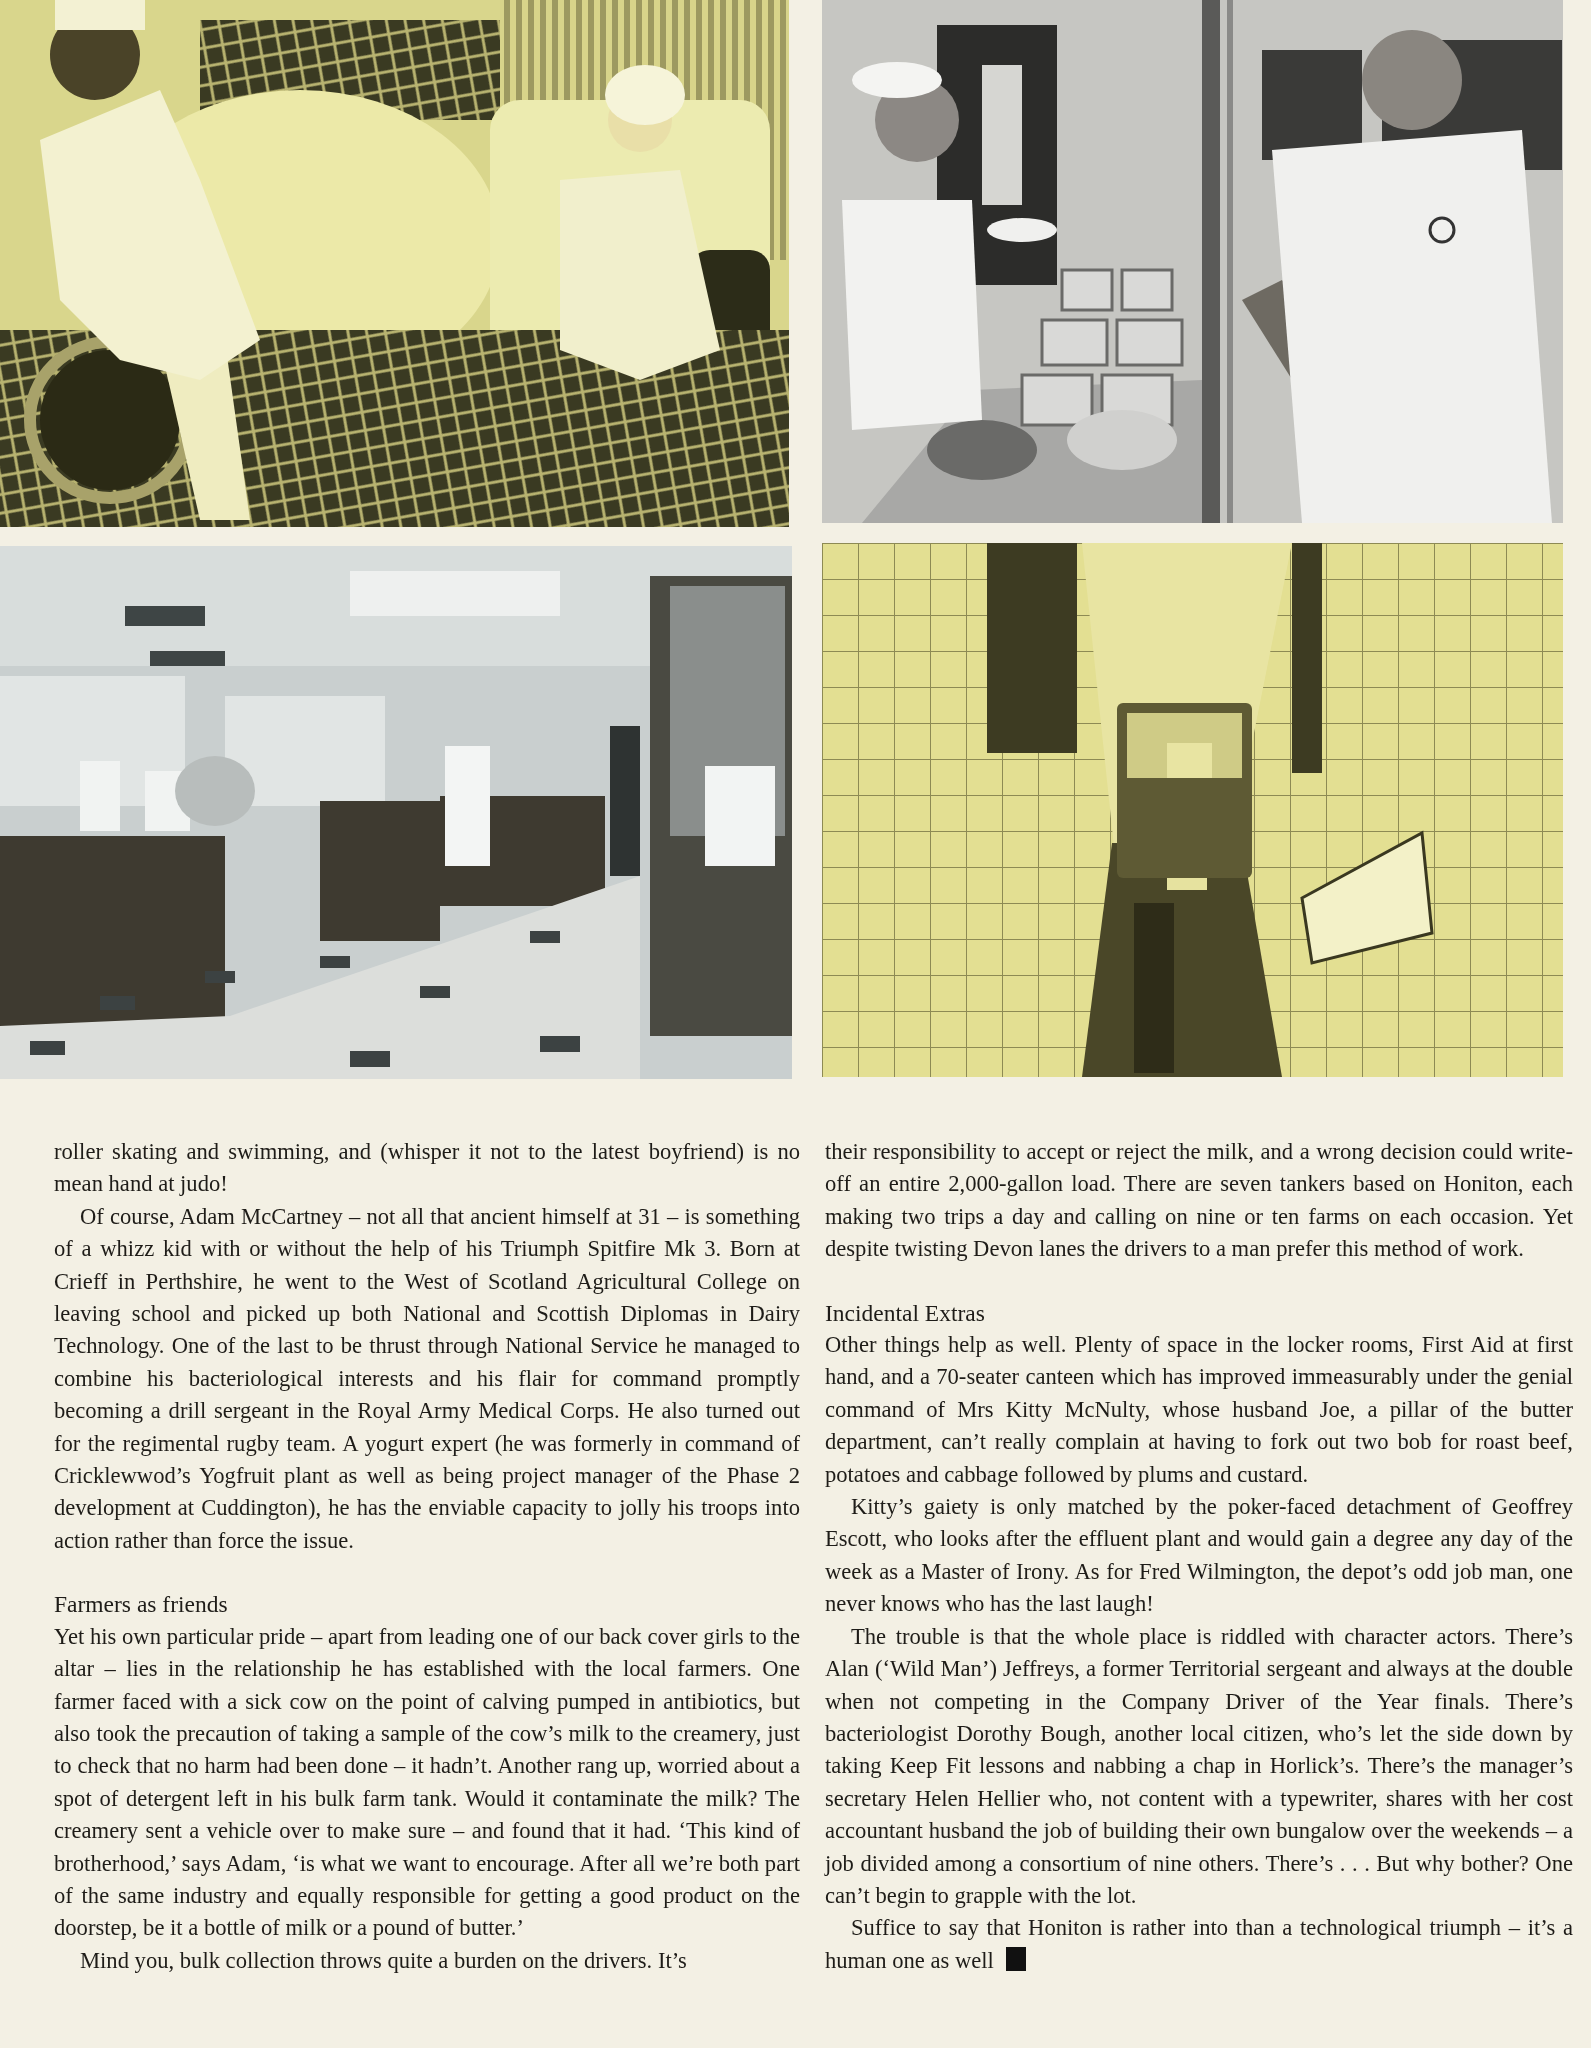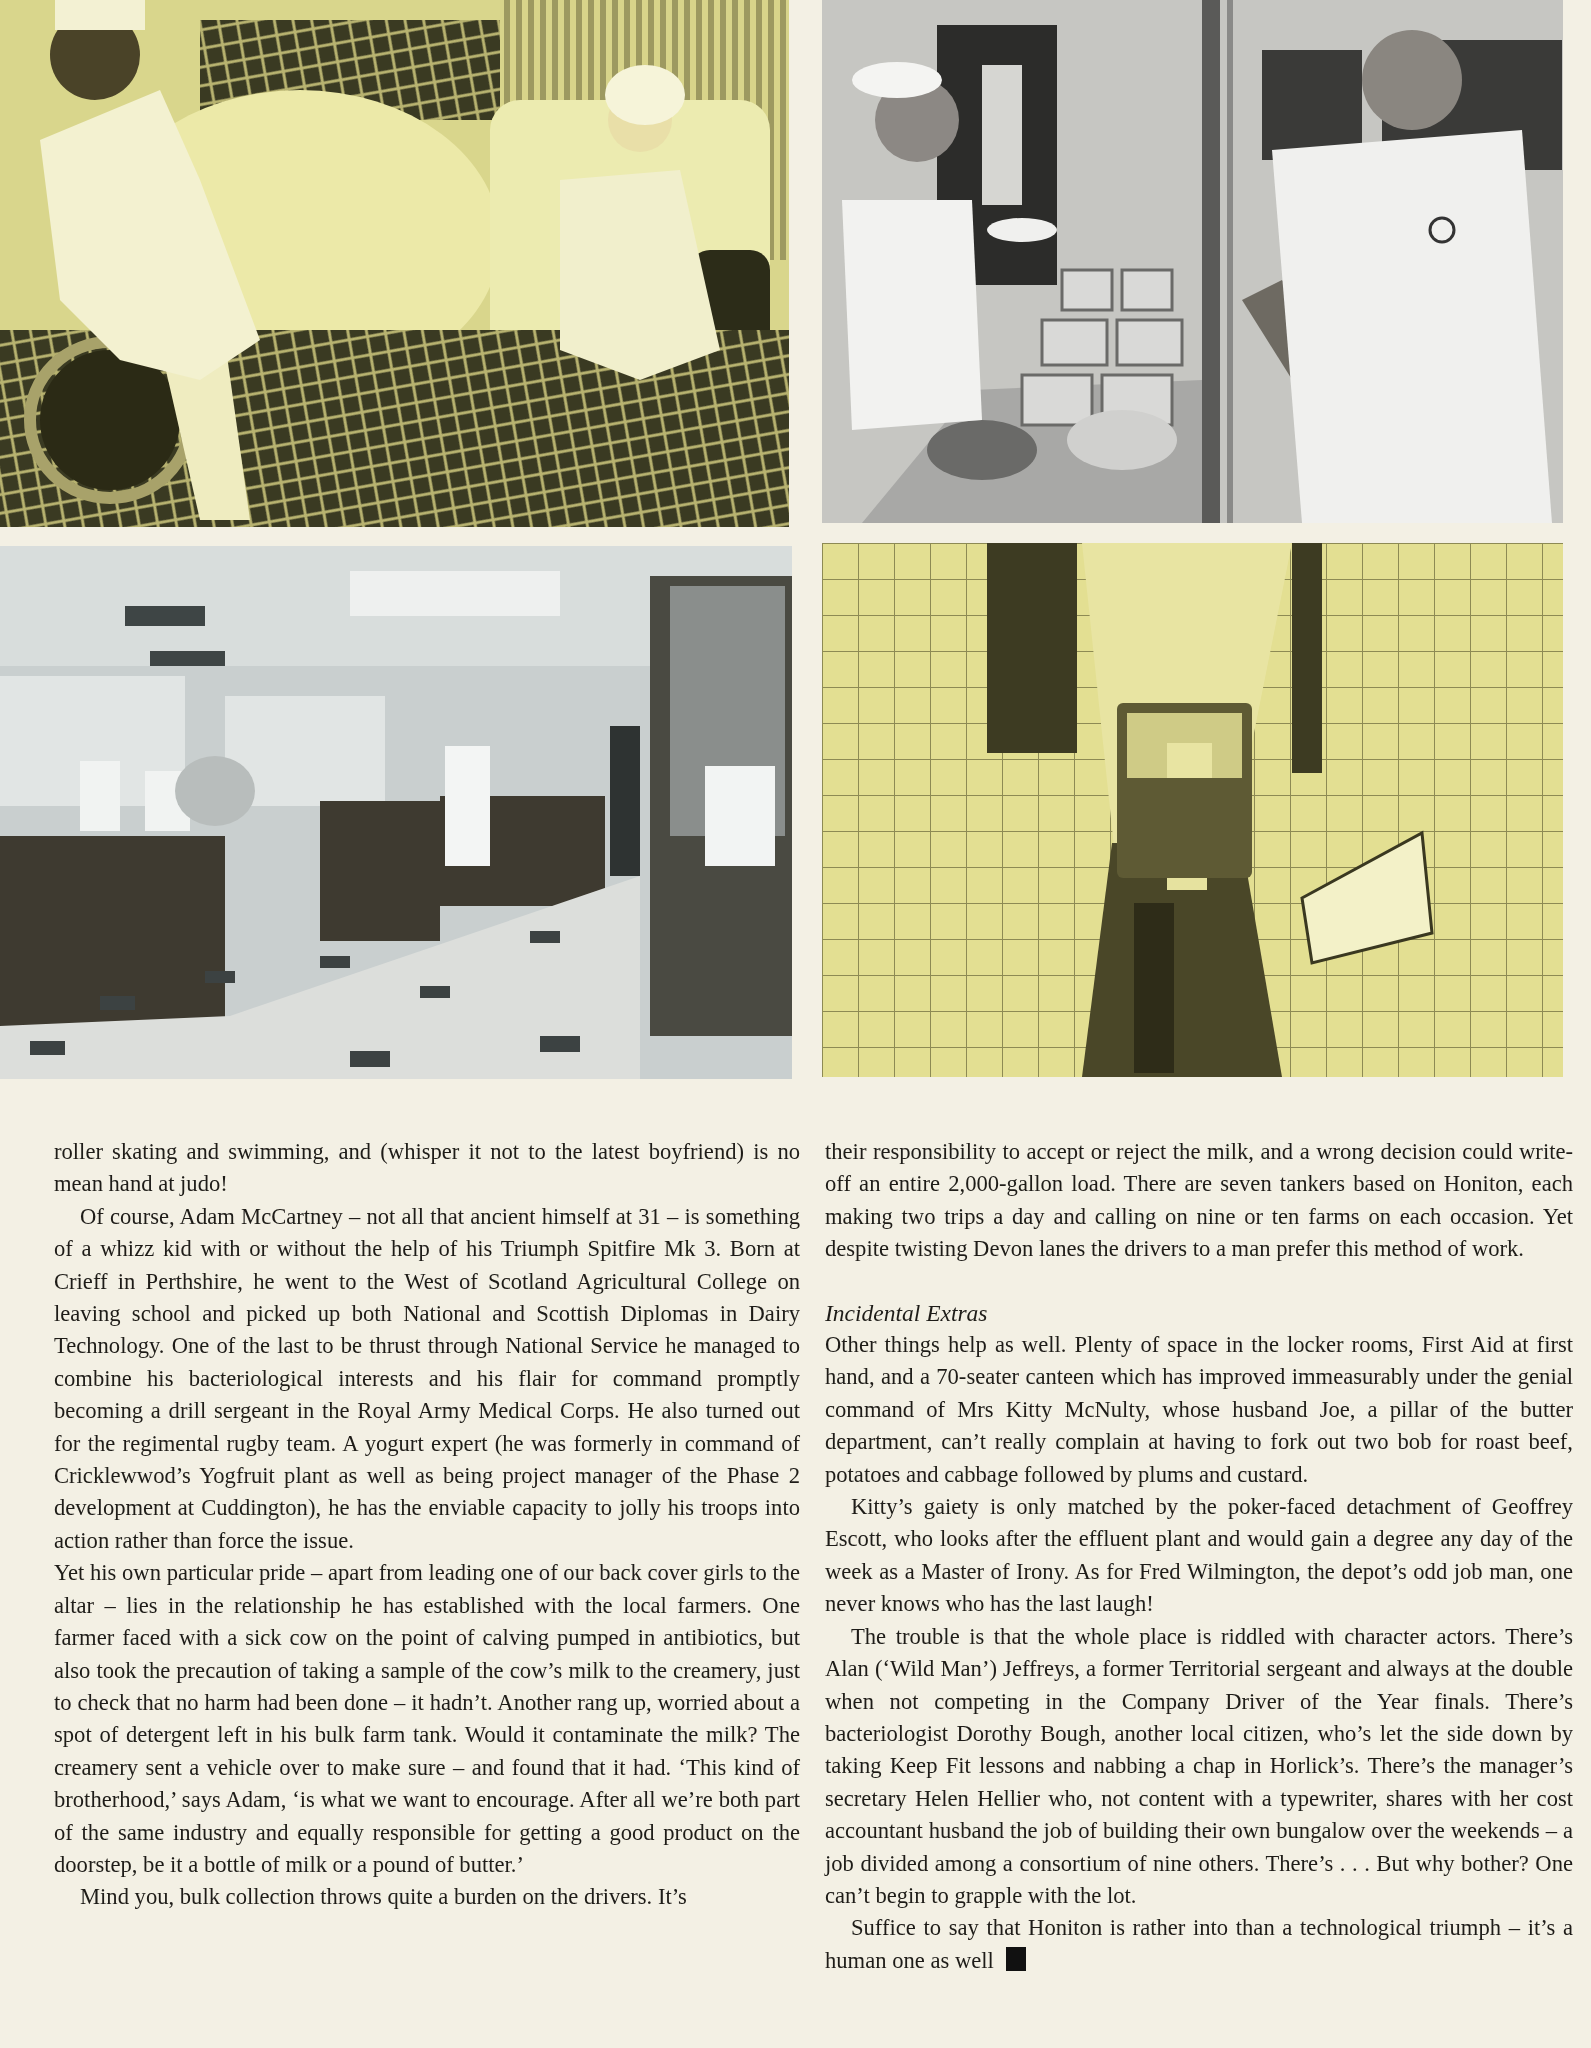--- a/index.html
+++ b/index.html
@@ -14,21 +14,21 @@
   #photo-tl { left: 0; top: 0; width: 789px; height: 527px; }
   #photo-tr { left: 822px; top: 0; width: 741px; height: 523px; }
   #photo-bl { left: 0; top: 546px; width: 792px; height: 533px; }
   #photo-br { left: 822px; top: 543px; width: 741px; height: 534px; }
 
   .col { position: absolute; top: 1100px; font-size: 22.6px; line-height: 32.4px; text-align: justify; margin-top: 36px; }
   #col-left { left: 54px; width: 746px; }
   #col-right { left: 825px; width: 748px; }
   .col p { margin: 0; text-indent: 26px; hyphens: manual; }
   .col p.noindent { text-indent: 0; }
-  .col h2 { margin: 31px 0 0 0; font-size: 23.5px; font-weight: normal; line-height: 32.4px; text-align: left; font-style: italic; }
+  .col h2 { margin: 31px 0 0 0; font-size: 23.5px; font-weight: normal; line-height: 32.4px; text-align: left; }
   .endmark { display: inline-block; width: 20px; height: 24px; background: #111; vertical-align: -3px; margin-left: 12px; }
 </style>
 </head>
 <body>
 
 <div class="photo" id="photo-tl" title="Creamery worker in white coat and cap stirring milk in a bulk tanker manhole while a smiling woman in white coat stands beside the vehicle cab">
   <svg viewBox="0 0 789 527" preserveAspectRatio="none">
     <defs>
       <pattern id="grate" width="26" height="26" patternUnits="userSpaceOnUse" patternTransform="rotate(35)">
         <rect width="26" height="26" fill="#3a3a22"></rect>
@@ -153,20 +153,21 @@
 
     <rect x="312" y="360" width="40" height="170" fill="#2e2c18"></rect>
 
     <path d="M480 355 L600 290 L610 390 L490 420 Z" fill="#f3f1c8" stroke="#3a3820" stroke-width="3"></path>
   </svg>
 </div>
 
 <div class="col" id="col-left">
   <p class="noindent">roller skating and swimming, and (whisper it not to the latest boy­friend) is no mean hand at judo!</p>
   <p>Of course, Adam McCartney – not all that ancient himself at 31 – is something of a whizz kid with or without the help of his Triumph Spitfire Mk 3. Born at Crieff in Perthshire, he went to the West of Scotland Agricultural College on leaving school and picked up both National and Scottish Diplomas in Dairy Technology. One of the last to be thrust through National Service he managed to combine his bacteriological interests and his flair for command promptly becoming a drill sergeant in the Royal Army Medical Corps. He also turned out for the regimental rugby team. A yogurt expert (he was formerly in command of Cricklewwod’s Yogfruit plant as well as being project manager of the Phase 2 development at Cuddington), he has the en­viable capacity to jolly his troops into action rather than force the issue.</p>
+  <h2>Farmers as friends</h2>
   <p class="noindent">Yet his own particular pride – apart from leading one of our back cover girls to the altar – lies in the relationship he has established with the local farmers. One farmer faced with a sick cow on the point of calving pumped in antibiotics, but also took the precaution of taking a sample of the cow’s milk to the creamery, just to check that no harm had been done – it hadn’t. Another rang up, worried about a spot of detergent left in his bulk farm tank. Would it contaminate the milk? The creamery sent a vehicle over to make sure – and found that it had. ‘This kind of brotherhood,’ says Adam, ‘is what we want to encourage. After all we’re both part of the same industry and equally responsible for getting a good product on the doorstep, be it a bottle of milk or a pound of butter.’</p>
   <p>Mind you, bulk collection throws quite a burden on the drivers. It’s</p>
 </div>
 
 <div class="col" id="col-right">
   <p class="noindent">their responsibility to accept or reject the milk, and a wrong decision could write-off an entire 2,000-gallon load. There are seven tankers based on Honiton, each making two trips a day and calling on nine or ten farms on each occasion. Yet despite twisting Devon lanes the drivers to a man prefer this method of work.</p>
   <h2>Incidental Extras</h2>
   <p class="noindent">Other things help as well. Plenty of space in the locker rooms, First Aid at first hand, and a 70-seater canteen which has improved im­measurably under the genial command of Mrs Kitty McNulty, whose husband Joe, a pillar of the butter department, can’t really complain at having to fork out two bob for roast beef, potatoes and cabbage followed by plums and custard.</p>
   <p>Kitty’s gaiety is only matched by the poker-faced detachment of Geoffrey Escott, who looks after the effluent plant and would gain a degree any day of the week as a Master of Irony. As for Fred Wilming­ton, the depot’s odd job man, one never knows who has the last laugh!</p>
   <p>The trouble is that the whole place is riddled with character actors. There’s Alan (‘Wild Man’) Jeffreys, a former Territorial sergeant and always at the double when not competing in the Company Driver of the Year finals. There’s bacteriologist Dorothy Bough, another local citizen, who’s let the side down by taking Keep Fit lessons and nabbing a chap in Horlick’s. There’s the manager’s secretary Helen Hellier who, not content with a typewriter, shares with her cost accountant husband the job of building their own bungalow over the weekends – a job divided among a consortium of nine others. There’s . . . But why bother? One can’t begin to grapple with the lot.</p>

